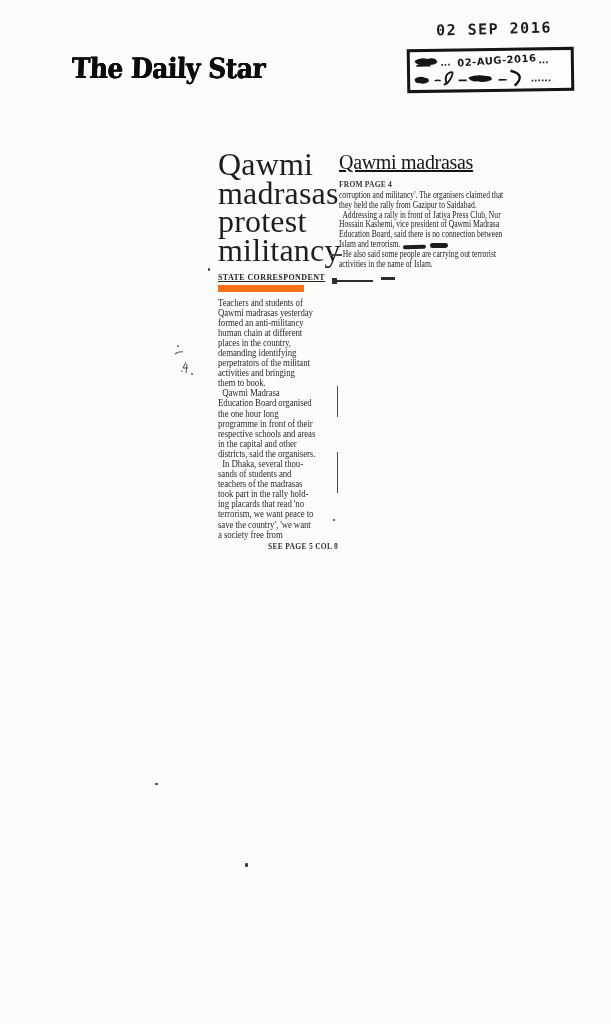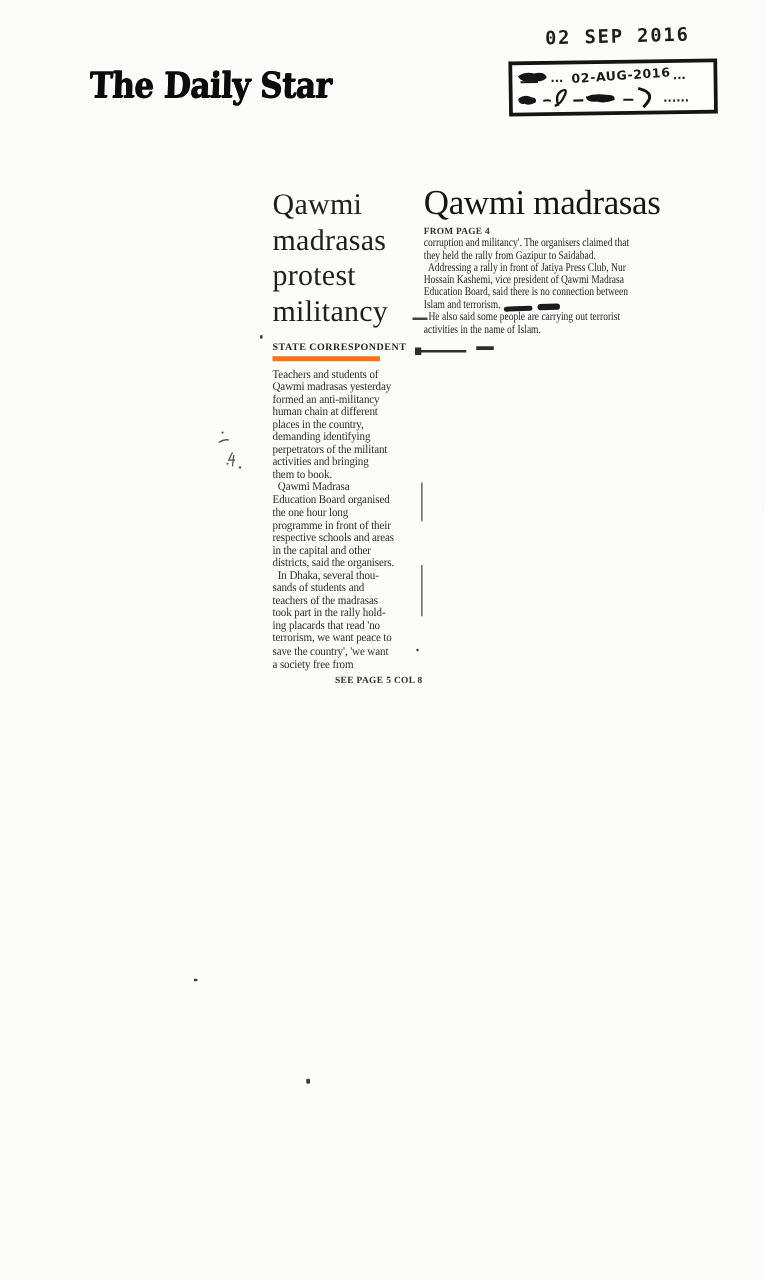--- a/index.html
+++ b/index.html
@@ -31,48 +31,49 @@
   }
   .stamp-box svg{display:block;width:100%;height:100%;}
   .stamp-date-text{
     font-family:"DejaVu Sans", sans-serif;font-weight:bold;font-size:10px;
     fill:#1a1a1a;letter-spacing:0.5px;
   }
   .stamp-dots{font-family:"DejaVu Sans", sans-serif;font-weight:bold;font-size:9px;fill:#222;}
   
   .article-left{position:absolute;left:218px;top:150px;width:128px;}
   .headline-left{
-    font-size:24px;line-height:28.5px;color:#1e1e1e;white-space:pre;
+    font-size:32px;line-height:28.5px;color:#1e1e1e;white-space:pre;
     letter-spacing:0.2px;font-weight:400;
   }
   .byline{
     margin-top:9px;display:inline-block;
     font-family:"Liberation Serif", serif;font-weight:bold;font-size:8px;
     letter-spacing:0.4px;color:#262626;
-    border-bottom:4px solid #f97316;padding-bottom:2.5px;width:86px;
+    border-bottom:7px solid #f97316;padding-bottom:2.5px;width:86px;
     white-space:nowrap;
+    text-decoration:underline;
   }
   .byline-dash{
     position:absolute;left:112px;top:104px;width:12px;height:1.5px;background:#444;
   }
   .body-left{
     margin-top:6px;font-size:9.5px;line-height:10.1px;color:#2b2b2b;
     white-space:pre;transform:scaleX(0.93);transform-origin:left top;
     letter-spacing:-0.1px;
   }
   .see-page{
     margin-top:2px;margin-left:50px;
     font-weight:bold;font-size:7.5px;letter-spacing:0.3px;color:#333;
     white-space:nowrap;
   }
   
   .article-right{position:absolute;left:339px;top:148px;width:200px;}
   .headline-right{
-    font-size:28px;line-height:29px;color:#161616;letter-spacing:-0.3px;
-    white-space:nowrap;font-weight:400;
+    font-size:20px;line-height:29px;color:#161616;letter-spacing:-0.3px;
+    white-space:nowrap;font-weight:400;text-decoration:underline;
   }
   .from-page{
     margin-top:3px;font-weight:bold;font-size:7.5px;letter-spacing:0.2px;color:#333;
   }
   .body-right{
     margin-top:2px;font-size:9.5px;line-height:9.8px;color:#222;
     white-space:pre;width:238px;transform:scaleX(0.8);transform-origin:left top;
   }
   
   .scribble{position:absolute;background:#1c1c1c;border-radius:2px;}

